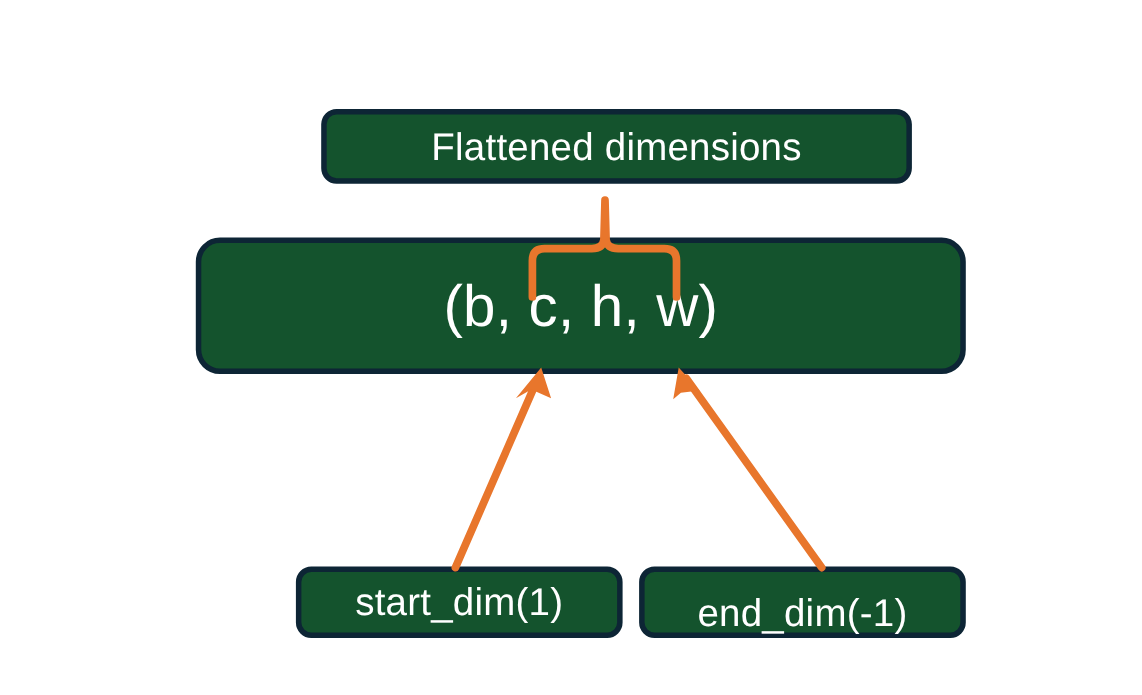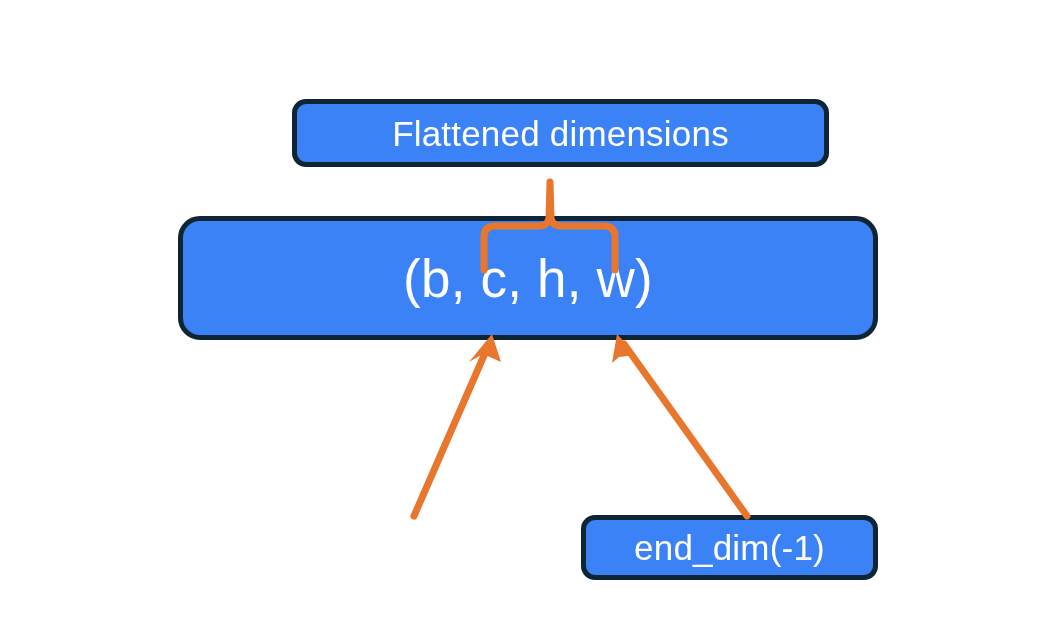--- a/index.html
+++ b/index.html
@@ -13,21 +13,21 @@
   #canvas {
     position: relative;
     width: 1038px;
     height: 632px;
     background: #ffffff;
     overflow: hidden;
   }
   .node-box {
     position: absolute;
     box-sizing: border-box;
-    background: #3b82f6;
+    background: #14532d;
     border: 5px solid #0d2535;
     border-radius: 16px;
     display: flex;
     align-items: center;
     justify-content: center;
     color: #ffffff;
     font-family: "Liberation Sans", sans-serif;
     font-weight: 400;
     letter-spacing: 0.2px;
     z-index: 2;
@@ -56,20 +56,21 @@
     font-size: 35px;
     border-radius: 14px;
   }
   #box-end-dim {
     left: 581px;
     top: 515px;
     width: 297px;
     height: 65px;
     font-size: 35px;
     border-radius: 14px;
+    align-items: flex-end;
   }
   .node-label {
     display: block;
     white-space: nowrap;
     line-height: 1;
   }
   #overlay-svg {
     position: absolute;
     left: 0;
     top: 0;
@@ -94,20 +95,23 @@
 <div id="canvas">
 
   <div class="node-box" id="box-flattened">
     <span class="node-label">Flattened dimensions</span>
   </div>
 
   <div class="node-box" id="box-tuple">
     <span class="node-label">(b, c, h, w)</span>
   </div>
 
+  <div class="node-box" id="box-start-dim">
+    <span class="node-label">start_dim(1)</span>
+  </div>
 
   <div class="node-box" id="box-end-dim">
     <span class="node-label">end_dim(-1)</span>
   </div>
 
   <svg id="overlay-svg" viewBox="0 0 1038 632">
     <g>
       <line x1="414" y1="516" x2="489" y2="344" stroke="#e8762c" stroke-width="7" stroke-linecap="round"></line>
       <polygon points="492,334 501,362 483,354 469,362" fill="#e8762c"></polygon>
     </g>

